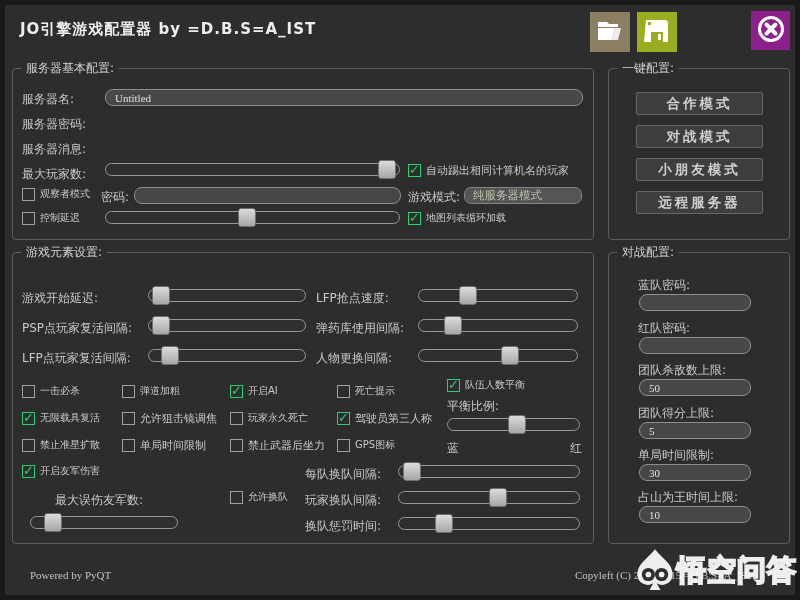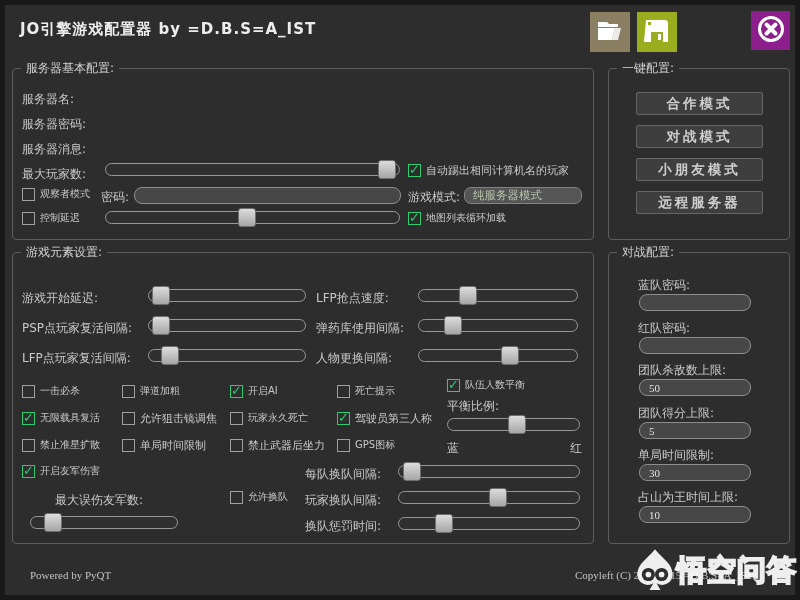--- a/index.html
+++ b/index.html
@@ -72,20 +72,21 @@
         <path d="M10.5 10.5 L19.5 19.5 M19.5 10.5 L10.5 19.5" stroke="#fff" stroke-width="4" stroke-linecap="round"></path>
       </svg>
     </span>
   </button>
 
   <div class="groupbox" style="left:12px;top:68px;width:580px;height:170px">
     <span class="gb-title">服务器基本配置:</span>
   </div>
 
   <div class="abs lbl" style="left:22px;top:91px">服务器名:</div>
+  <input class="ti" style="left: 105px; top: 89px; width: 478px;" value="Untitled">
 
   <div class="abs lbl" style="left:22px;top:116px">服务器密码:</div>
 
   <div class="abs lbl" style="left:22px;top:141px">服务器消息:</div>
 
   <div class="abs lbl" style="left:22px;top:166px">最大玩家数:</div>
   <div class="slider" style="left:105px;top:163px;width:295px">
     <div class="handle" style="left: 93%;"></div>
   </div>
   <div class="cb checked" style="left:408px;top:163px">

